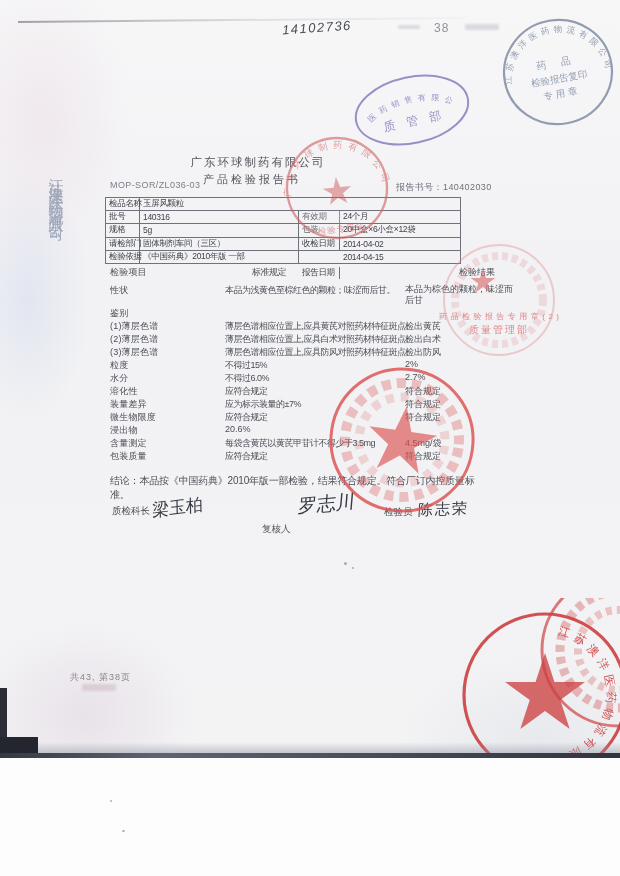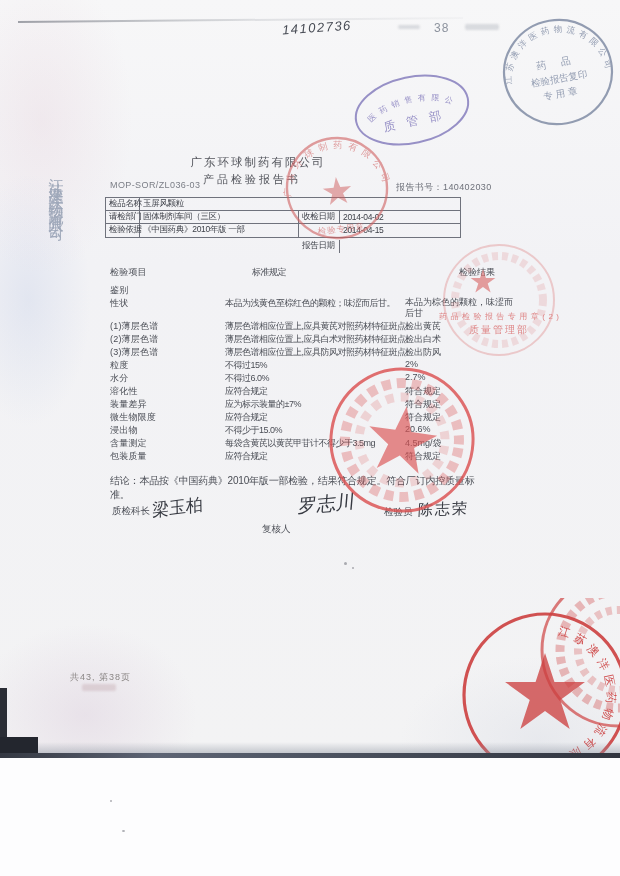--- a/index.html
+++ b/index.html
@@ -86,20 +86,48 @@
       <div class="irow">
         <div class="ca">
             <span class="ic">检品名称</span>
           </div>
         <div class="cmerge">
             <span class="ic">玉屏风颗粒</span>
           </div>
       </div>
       <div class="irow">
         <div class="ca">
+            <span class="ic">批号</span>
+          </div>
+        <div class="cb">
+            <span class="ic">140316</span>
+          </div>
+        <div class="cc">
+            <span class="ic">有效期</span>
+          </div>
+        <div class="cd">
+            <span class="ic">24个月</span>
+          </div>
+      </div>
+      <div class="irow">
+        <div class="ca">
+            <span class="ic">规格</span>
+          </div>
+        <div class="cb">
+            <span class="ic">5g</span>
+          </div>
+        <div class="cc">
+            <span class="ic">包装</span>
+          </div>
+        <div class="cd">
+            <span class="ic">20中盒×6小盒×12袋</span>
+          </div>
+      </div>
+      <div class="irow">
+        <div class="ca">
             <span class="ic">请检部门</span>
           </div>
         <div class="cb">
             <span class="ic">固体制剂车间（三区）</span>
           </div>
         <div class="cc" style="opacity:1;">
             <span class="ic">收检日期</span>
           </div>
         <div class="cd">
             <span class="ic">2014-04-02</span>
@@ -120,31 +148,31 @@
           </div>
       </div>
     </div>
 
     <div class="spec abs">
       <div class="srow hd">
         <span class="s1">检验项目</span>
         <span class="s2">标准规定</span>
         <span class="s3">检验结果</span>
       </div>
-      <div class="srow">
-        <span class="s1">鉴别</span>
-        <span class="s2"></span>
-        <span class="s3"></span>
-      </div>
       <div class="srow tall">
         <span class="s1">性状</span>
         <span class="s2">本品为浅黄色至棕红色的颗粒；味涩而后甘。</span>
         <span class="s3"><span class="wrap112">本品为棕色的颗粒，味涩而后甘</span></span>
       </div>
       <div class="srow">
+        <span class="s1">鉴别</span>
+        <span class="s2"></span>
+        <span class="s3"></span>
+      </div>
+      <div class="srow">
         <span class="s1">(1)薄层色谱</span>
         <span class="s2">薄层色谱相应位置上,应具黄芪对照药材特征斑点。</span>
         <span class="s3">检出黄芪</span>
       </div>
       <div class="srow">
         <span class="s1">(2)薄层色谱</span>
         <span class="s2">薄层色谱相应位置上,应具白术对照药材特征斑点。</span>
         <span class="s3">检出白术</span>
       </div>
       <div class="srow">
@@ -172,21 +200,20 @@
         <span class="s2">应为标示装量的±7%</span>
         <span class="s3">符合规定</span>
       </div>
       <div class="srow">
         <span class="s1">微生物限度</span>
         <span class="s2">应符合规定</span>
         <span class="s3">符合规定</span>
       </div>
       <div class="srow">
         <span class="s1">浸出物</span>
-        <span class="s2">不得少于15.0%</span>
         <span class="s3">20.6%</span>
       </div>
       <div class="srow">
         <span class="s1">含量测定</span>
         <span class="s2">每袋含黄芪以黄芪甲苷计不得少于3.5mg</span>
         <span class="s3">4.5mg/袋</span>
       </div>
       <div class="srow">
         <span class="s1">包装质量</span>
         <span class="s2">应符合规定</span>

